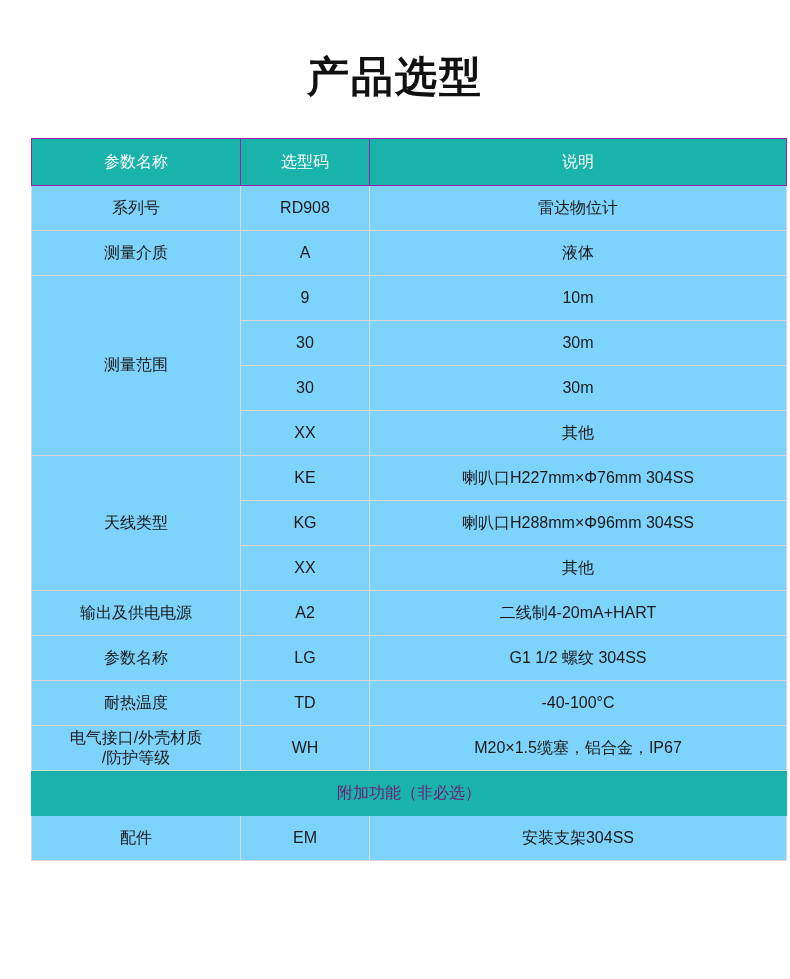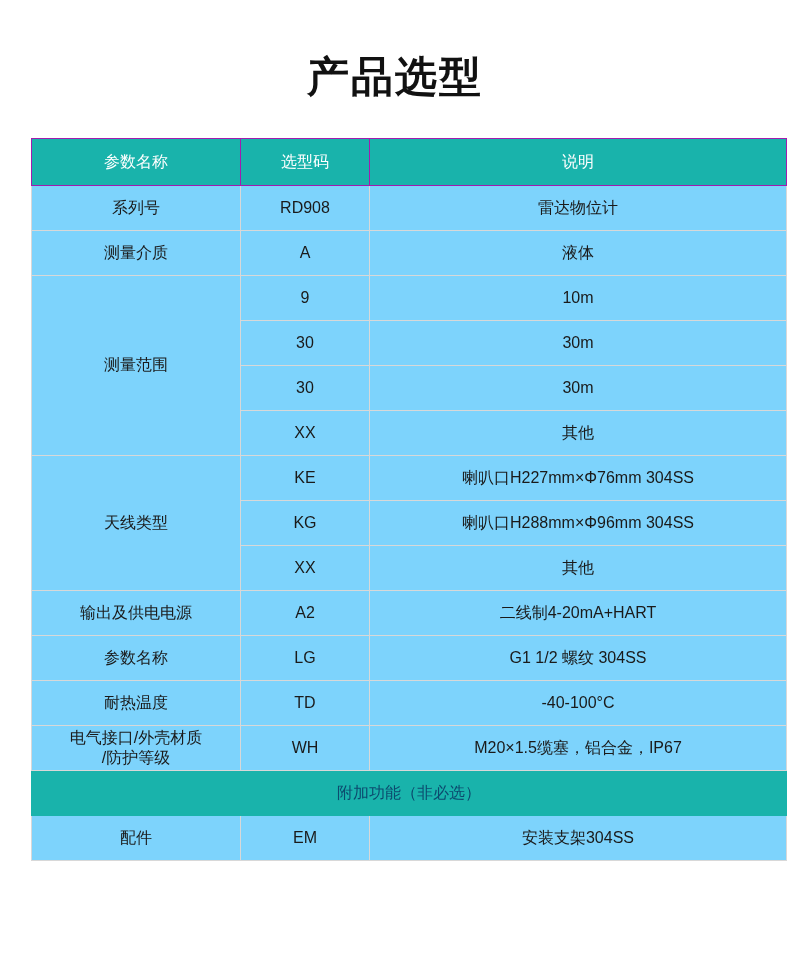--- a/index.html
+++ b/index.html
@@ -54,21 +54,21 @@
   table.spec thead th {
     background: #19b3ab;
     color: #ffffff;
     font-size: 16px;
     font-weight: normal;
     height: 46px;
     border: 1px solid #a21caf;
   }
   table.spec tr.section-row td {
     background: #19b3ab;
-    color: #0c4a6e;
+    color: #701a75;
     height: 44px;
     border: 1px solid #19b3ab;
   }
   .col-name { width: 200px; }
   .col-code { width: 120px; }
   .col-desc { width: 408px; }
   .cell-two-line {
     line-height: 1.25;
   }
 </style>

